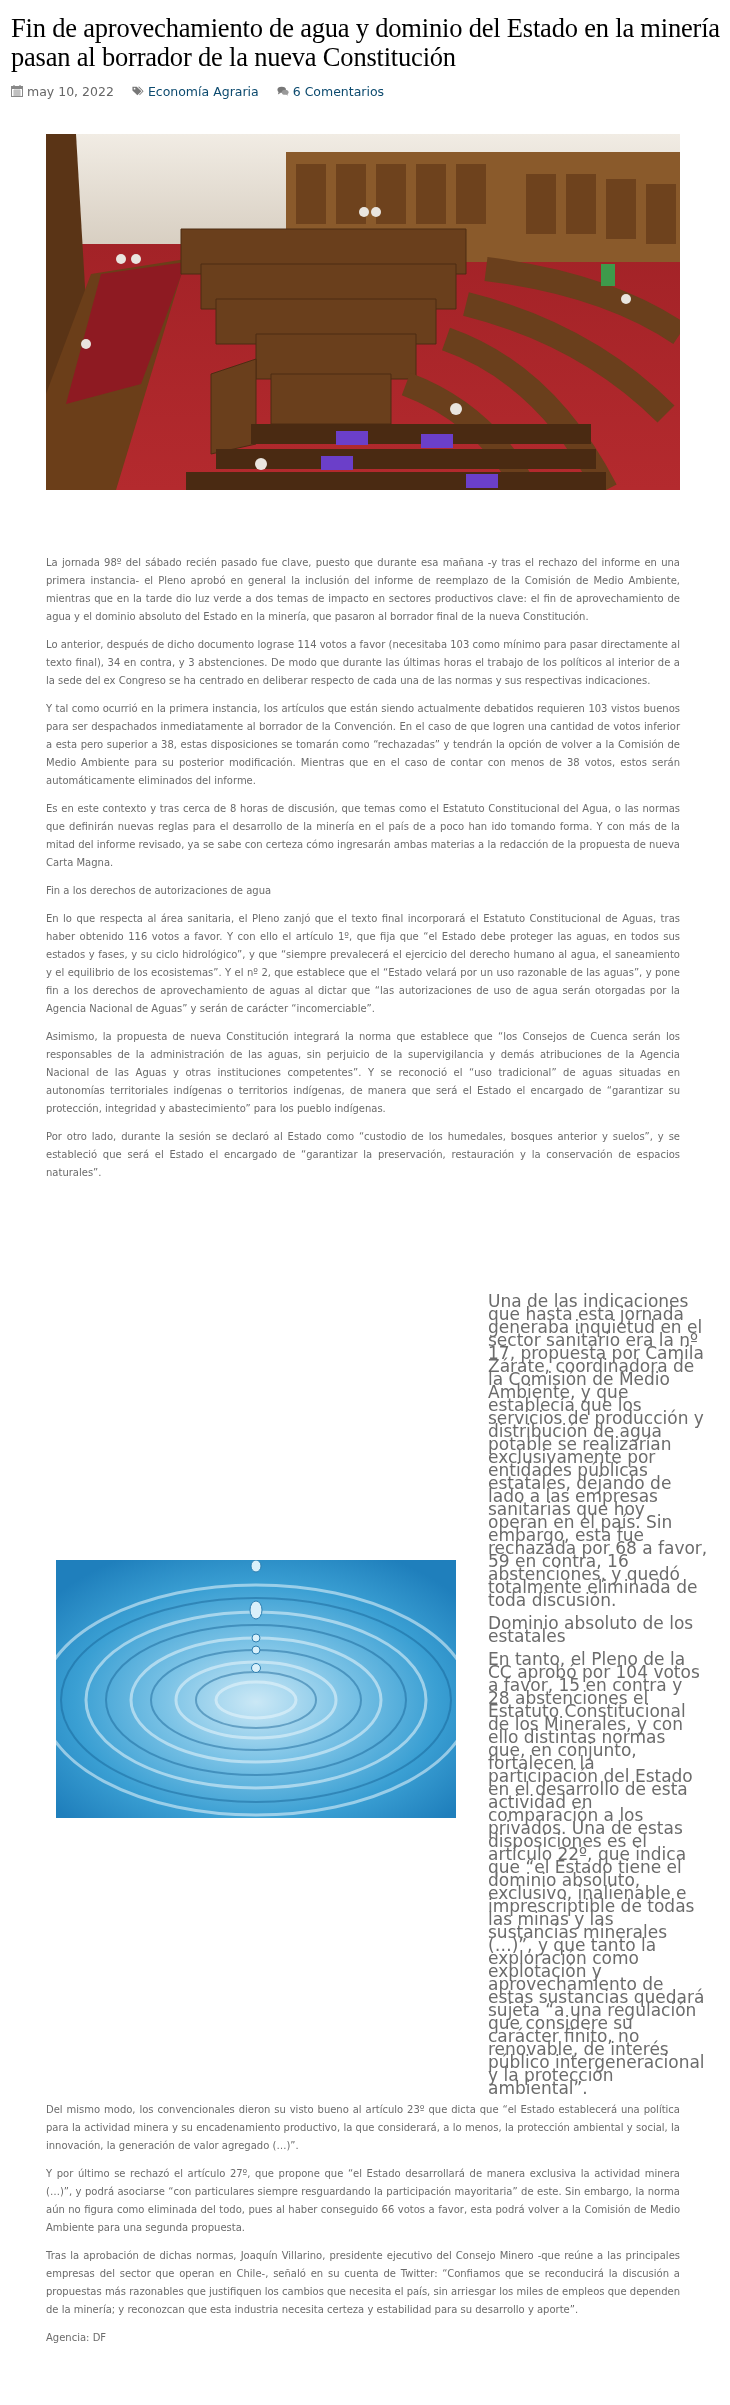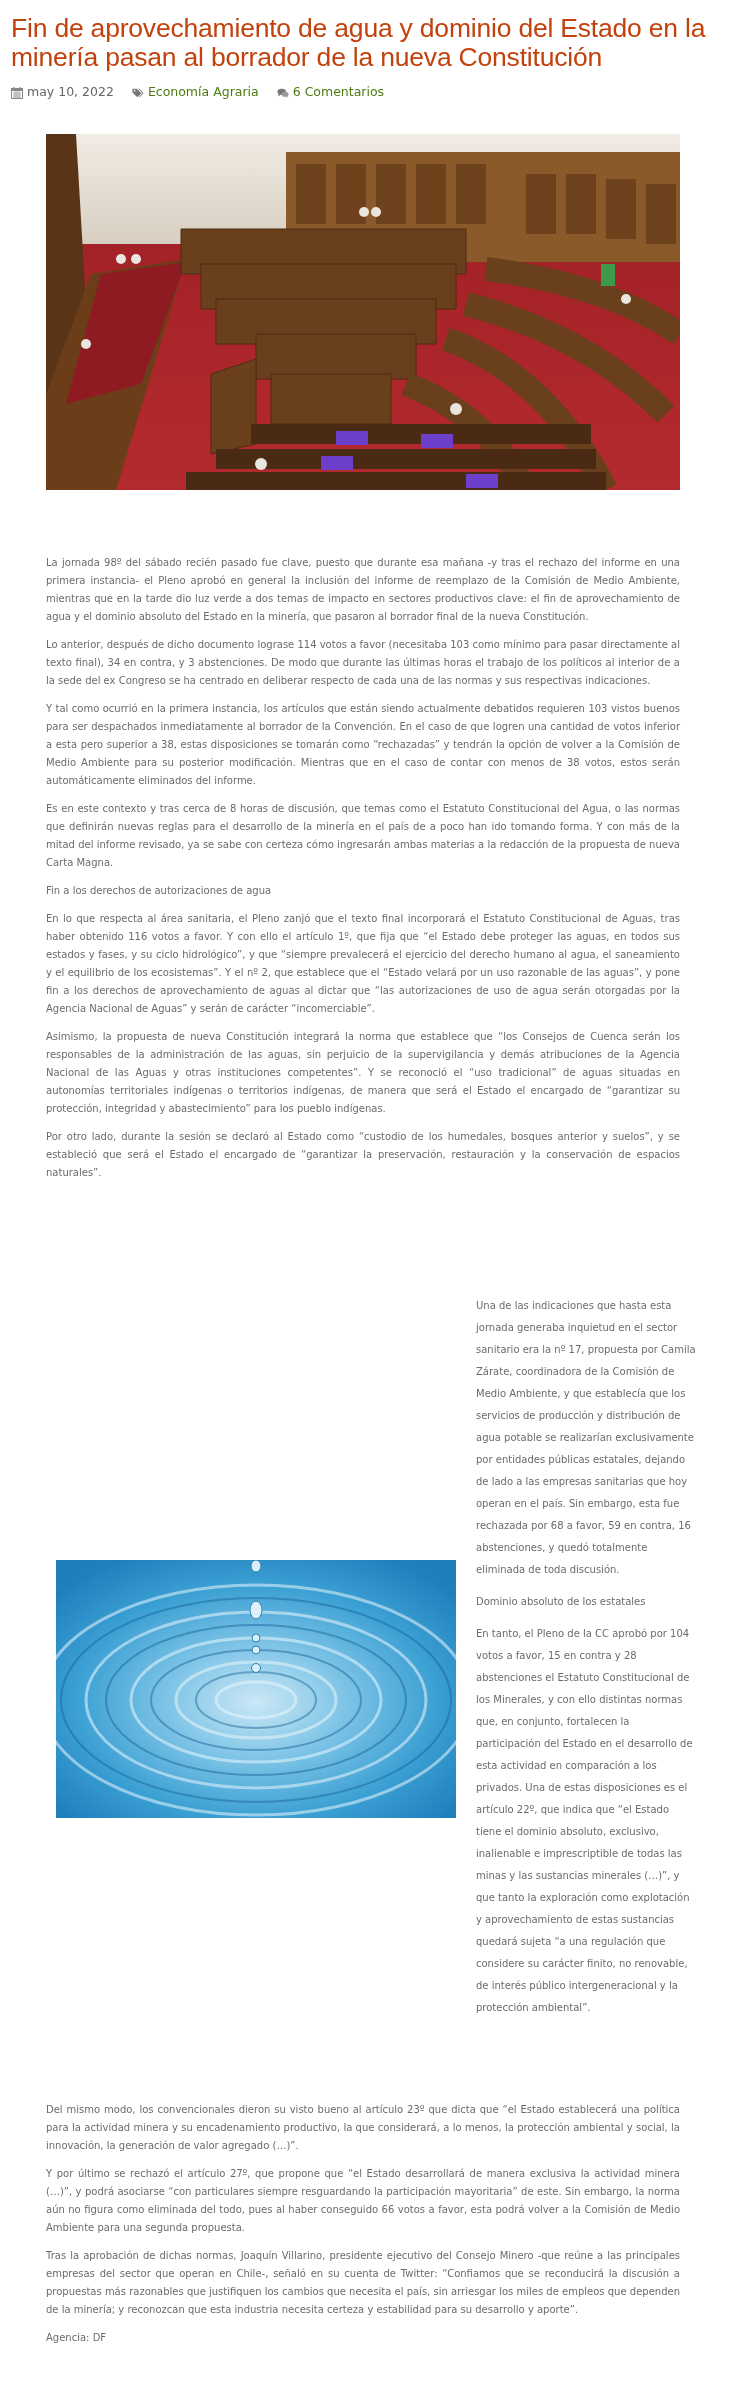--- a/index.html
+++ b/index.html
@@ -14,25 +14,25 @@
       position: relative;
       font-family: "DejaVu Sans", sans-serif;
       color: #666666;
     }
     .title {
       position: absolute;
       left: 11px;
       top: 14px;
       width: 715px;
       margin: 0;
-      font-family: Liberation Sans, sans-serif;
+      font-family: Liberation Serif, serif;
       font-weight: normal;
       font-size: 26.5px;
       line-height: 29px;
-      color: #c2410c;
+      color: #000000;
       letter-spacing: -0.2px;
     }
     .meta {
       position: absolute;
       left: 11px;
       top: 82px;
       height: 18px;
       display: flex;
       align-items: center;
       font-size: 12.5px;
@@ -40,22 +40,22 @@
       white-space: nowrap;
     }
     .meta .icon {
       display: inline-block;
       width: 12px;
       height: 12px;
       margin-right: 4px;
       color: #888888;
     }
     .meta .icon svg { width: 12px; height: 12px; display: block; }
-    .meta .item { display: inline-flex; align-items: flex-end; margin-right: 18px; }
-    .meta a { color: #4d7c0f; text-decoration: none; }
+    .meta .item { display: inline-flex; align-items: center; margin-right: 18px; }
+    .meta a { color: #0c4a6e; text-decoration: none; }
 
     .hero {
       position: absolute;
       left: 46px;
       top: 134px;
       width: 634px;
       height: 356px;
       overflow: hidden;
       background: #7a1d1d;
     }
@@ -76,25 +76,25 @@
     .float-img {
       position: absolute;
       left: 56px;
       top: 1560px;
       width: 400px;
       height: 258px;
       overflow: hidden;
     }
     .side-col {
       position: absolute;
-      left: 476px;
+      left: 488px;
       top: 1295px;
       width: 220px;
-      font-size: 10px;
-      line-height: 22px;
+      font-size: 17px;
+      line-height: 13px;
       color: #6b6b6b;
     }
     .side-col p { margin: 0 0 10px 0; }
   </style>
 </head>
 <body>
 
 <h1 class="title">Fin de aprovechamiento de agua y dominio del Estado en la minería pasan al borrador de la nueva Constitución</h1>
 
 <div class="meta">

